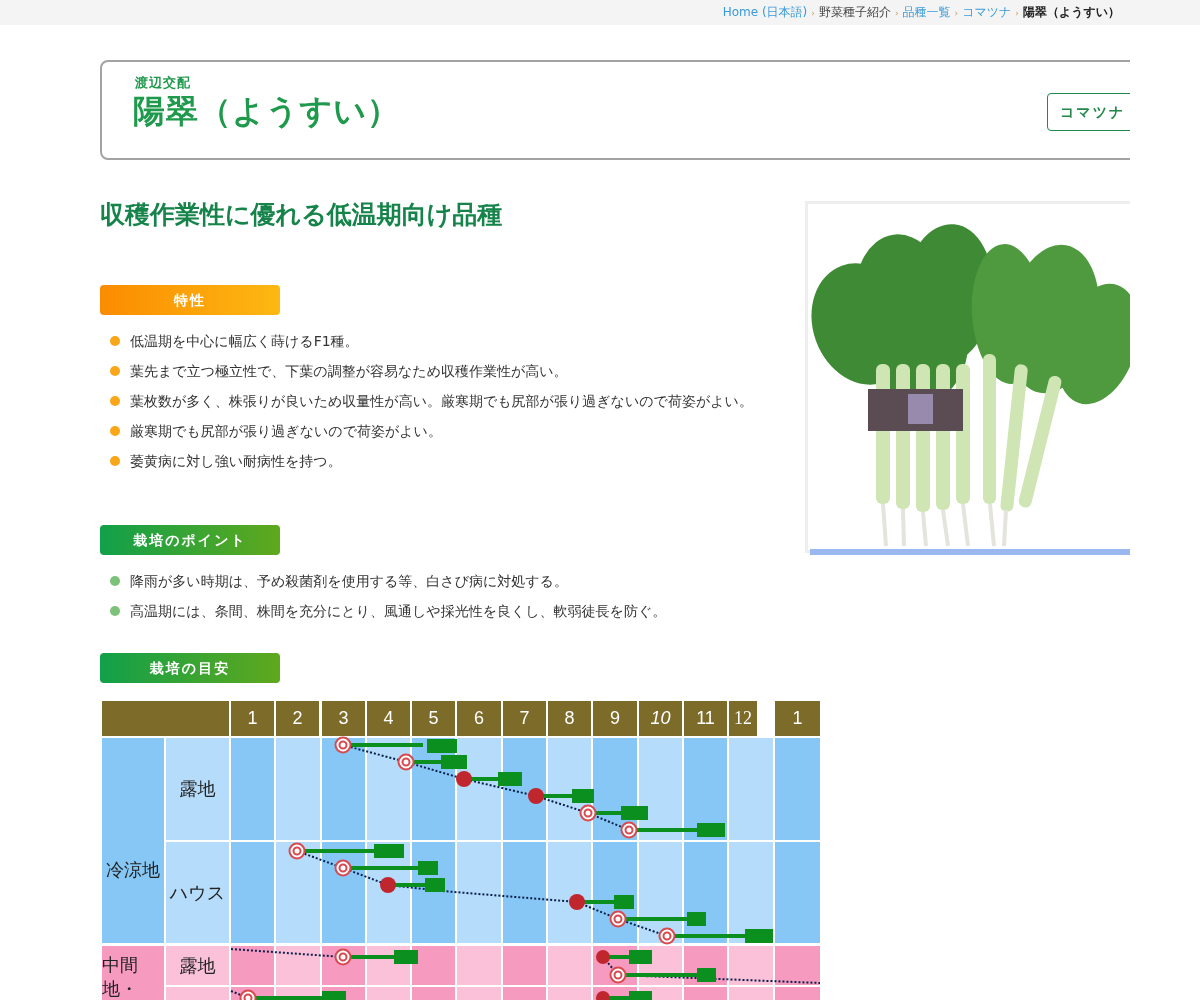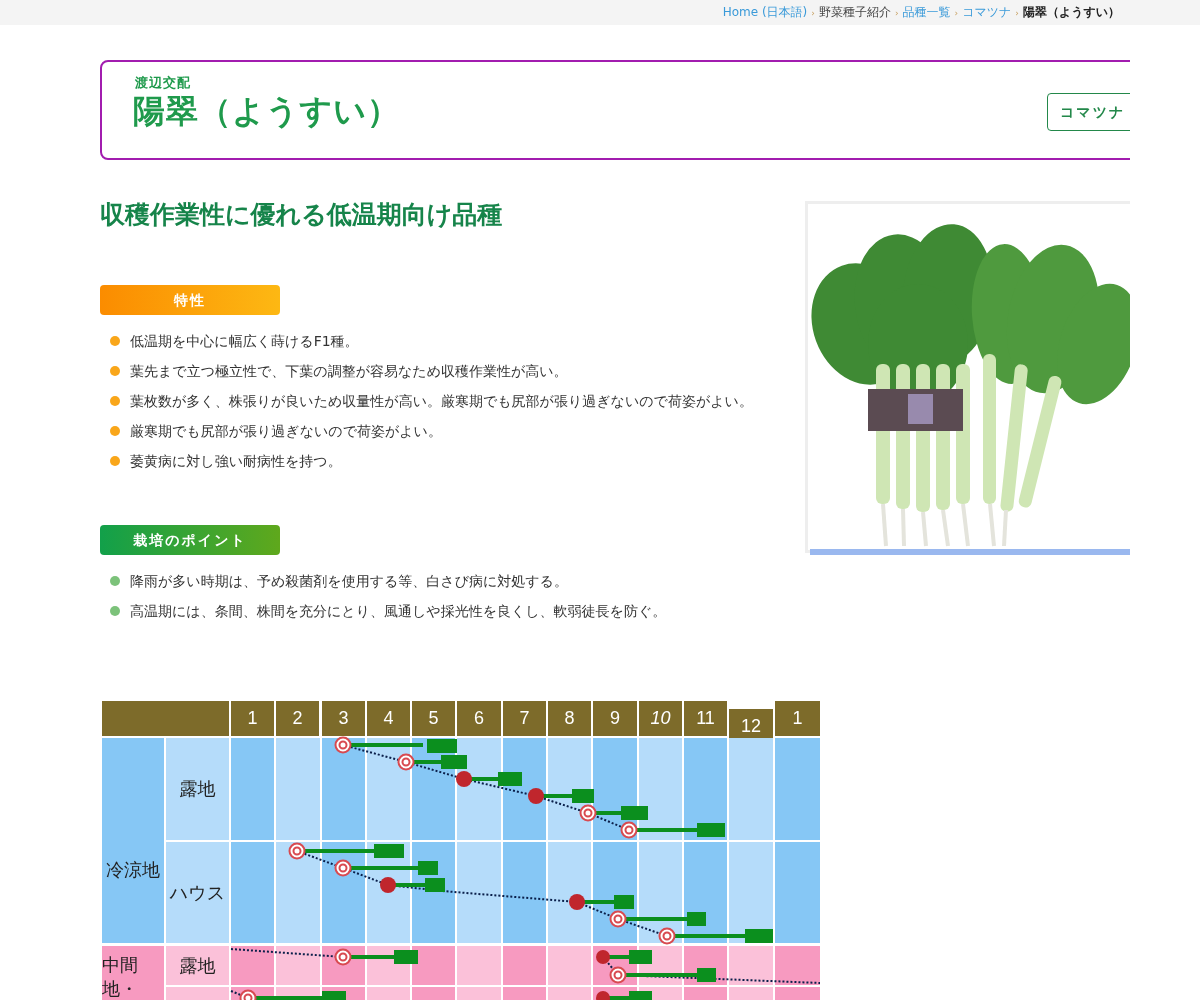--- a/index.html
+++ b/index.html
@@ -8,21 +8,21 @@
 
   .breadcrumb-bar { position: absolute; left: 0; top: 0; width: 1200px; height: 25px; background: #f4f4f4; }
   .breadcrumb { position: absolute; right: 80px; top: 4px; font-size: 12px; line-height: 16px; white-space: nowrap; }
   .breadcrumb .link { color: #3a9ad9; text-decoration: none; }
   .breadcrumb .plain { color: #444; }
   .breadcrumb .current { color: #222; font-weight: bold; }
   .breadcrumb .sep { color: #c8a060; font-size: 9px; margin: 0 4px; }
 
   .clip { position: absolute; left: 0; top: 0; width: 1130px; height: 1000px; overflow: hidden; }
 
-  .title-box { position: absolute; left: 100px; top: 60px; width: 1060px; height: 100px; border: 2px solid #a21caf; border-radius: 8px; background: #fff; }
+  .title-box { position: absolute; left: 100px; top: 60px; width: 1060px; height: 100px; border: 2px solid #a3a3a3; border-radius: 8px; background: #fff; }
   .title-sub { position: absolute; left: 33px; top: 12px; font-size: 13px; font-weight: bold; color: #1f9a4c; letter-spacing: 1px; }
   .title-main { position: absolute; left: 31px; top: 28px; font-size: 32px; font-weight: bold; color: #1f9a4c; letter-spacing: 1px; }
   .cat-badge { position: absolute; left: 945px; top: 31px; width: 100px; height: 38px; border: 1px solid #23884a; border-radius: 4px; color: #23884a; font-size: 14px; font-weight: bold; line-height: 36px; padding-left: 12px; letter-spacing: 2px; background:#fff; }
 
   .headline { position: absolute; left: 100px; top: 197px; font-size: 25px; font-weight: bold; color: #16844a; line-height: 35px; }
 
   .sec-label { position: absolute; left: 100px; width: 180px; height: 30px; border-radius: 4px; color: #fff; font-size: 14px; font-weight: bold; text-align: center; line-height: 30px; letter-spacing: 2px; }
   .sec-orange { background: linear-gradient(90deg, #fb8c00, #fdb813); }
   .sec-green { background: linear-gradient(90deg, #12a04a, #5fa81c); }
 
@@ -71,20 +71,21 @@
     <li><span class="dot dot-orange"></span><span>厳寒期でも尻部が張り過ぎないので荷姿がよい。</span></li>
     <li><span class="dot dot-orange"></span><span>萎黄病に対し強い耐病性を持つ。</span></li>
   </ul>
 
   <div class="sec-label sec-green" style="top:525px;">栽培のポイント</div>
   <ul class="bullets" style="top:570px;">
     <li><span class="dot dot-green"></span><span>降雨が多い時期は、予め殺菌剤を使用する等、白さび病に対処する。</span></li>
     <li><span class="dot dot-green"></span><span>高温期には、条間、株間を充分にとり、風通しや採光性を良くし、軟弱徒長を防ぐ。</span></li>
   </ul>
 
+  <div class="sec-label sec-green" style="top:653px;">栽培の目安</div>
 
   <div class="photo-frame" title="陽翠 コマツナ 写真">
     <svg width="334" height="346" viewBox="0 0 334 346">
       <rect width="334" height="346" fill="#ffffff"></rect>
 
       <g fill="#3f8a34">
         <ellipse cx="55" cy="120" rx="50" ry="62" transform="rotate(-20 55 120)"></ellipse>
         <ellipse cx="95" cy="100" rx="48" ry="70" transform="rotate(-8 95 100)"></ellipse>
         <ellipse cx="140" cy="90" rx="45" ry="70" transform="rotate(5 140 90)"></ellipse>
         <ellipse cx="110" cy="140" rx="50" ry="60"></ellipse>
@@ -129,21 +130,21 @@
     <div class="cell hdr" style="left:174px;top:0;width:43px;height:35px;">2</div>
     <div class="cell hdr" style="left:220px;top:0;width:43px;height:35px;">3</div>
     <div class="cell hdr" style="left:265px;top:0;width:43px;height:35px;">4</div>
     <div class="cell hdr" style="left:310px;top:0;width:43px;height:35px;">5</div>
     <div class="cell hdr" style="left:355px;top:0;width:44px;height:35px;">6</div>
     <div class="cell hdr" style="left:401px;top:0;width:43px;height:35px;">7</div>
     <div class="cell hdr" style="left:446px;top:0;width:43px;height:35px;">8</div>
     <div class="cell hdr" style="left:491px;top:0;width:44px;height:35px;">9</div>
     <div class="cell hdr" style="left:537px;top:0;width:43px;height:35px;font-style:italic;">10</div>
     <div class="cell hdr" style="left:582px;top:0;width:43px;height:35px;">11</div>
-    <div class="cell hdr" style="left:627px;top:8px;width:44px;height:35px;">12</div>
+    <div class="cell hdr" style="left:627px;top:0;width:28px;height:35px;font-family:Liberation Serif, serif;">12</div>
     <div class="cell hdr" style="left:673px;top:0;width:45px;height:35px;">1</div>
 
     <svg class="overlay" width="718" height="299" viewBox="0 0 718 299">
       <defs>
         <g id="dbl">
           <circle r="7.5" fill="#fff" stroke="#d84a50" stroke-width="2"></circle>
           <circle r="3.5" fill="#fff" stroke="#d84a50" stroke-width="2"></circle>
         </g>
       </defs>
 

